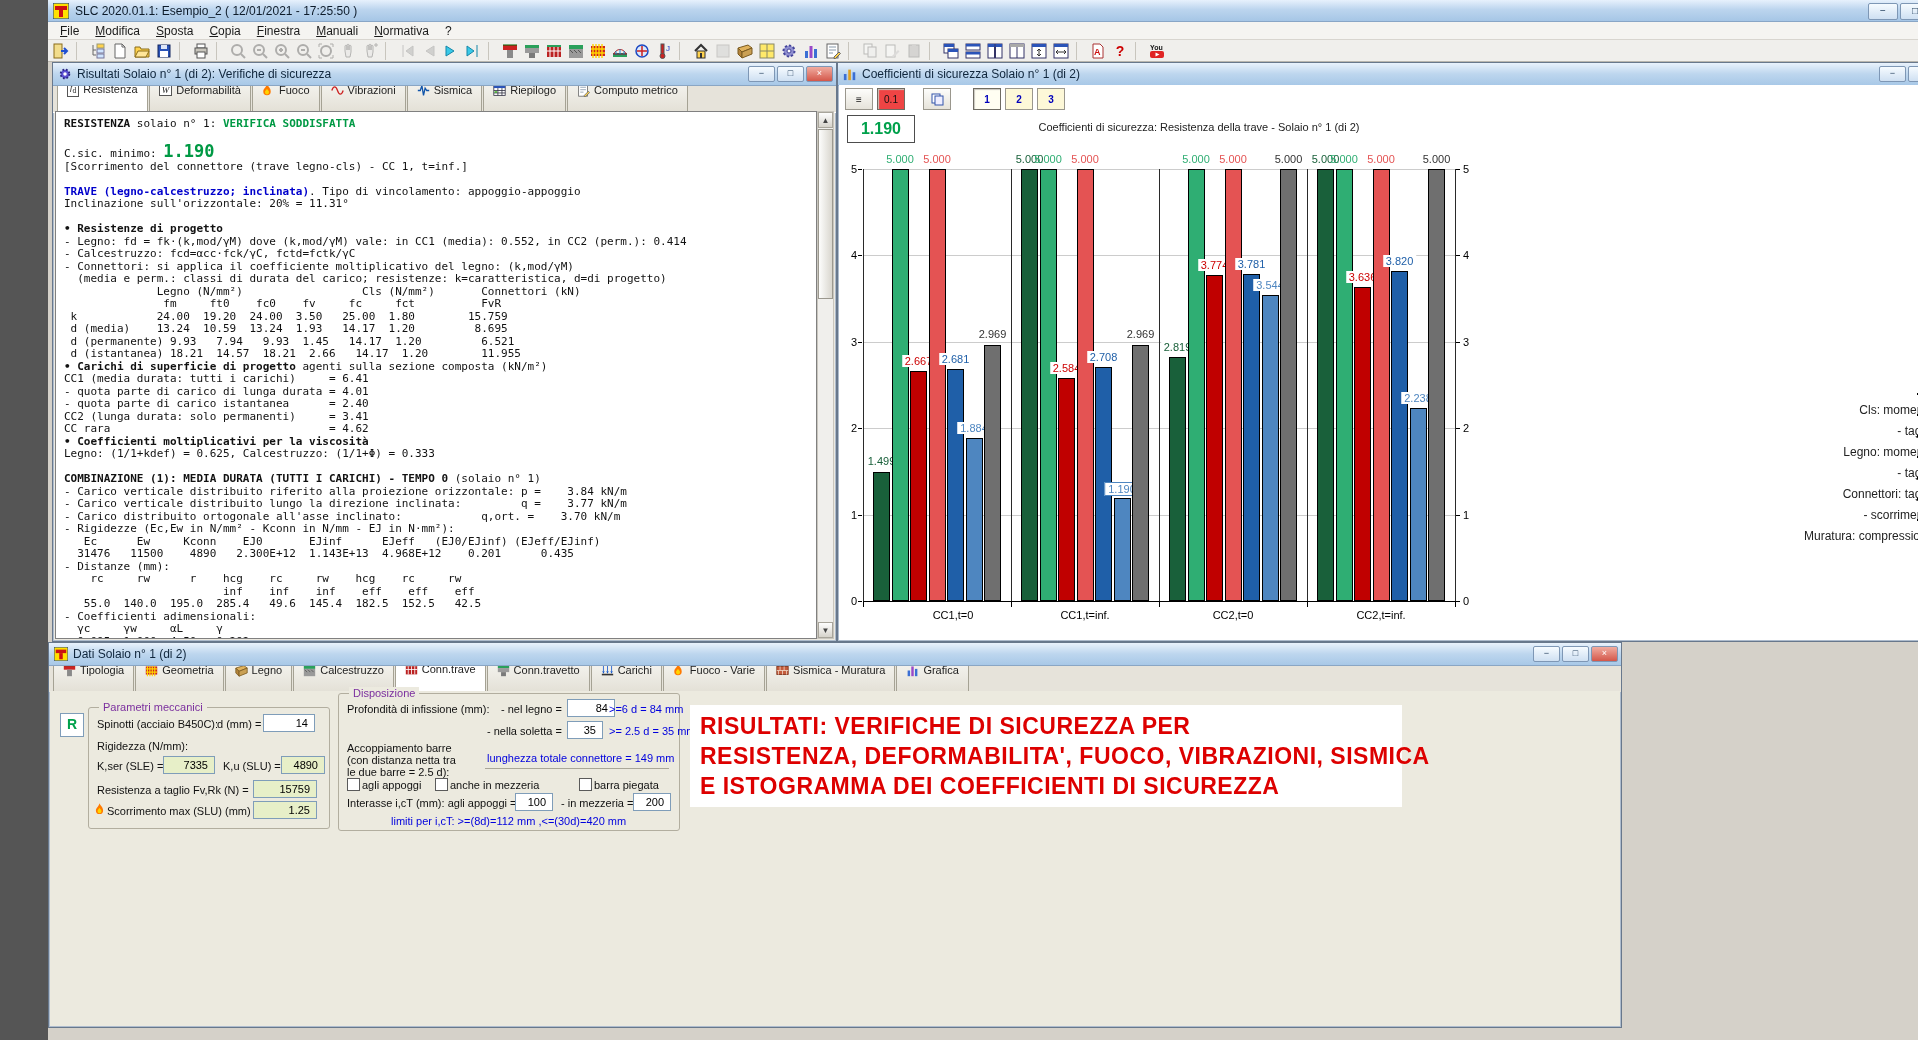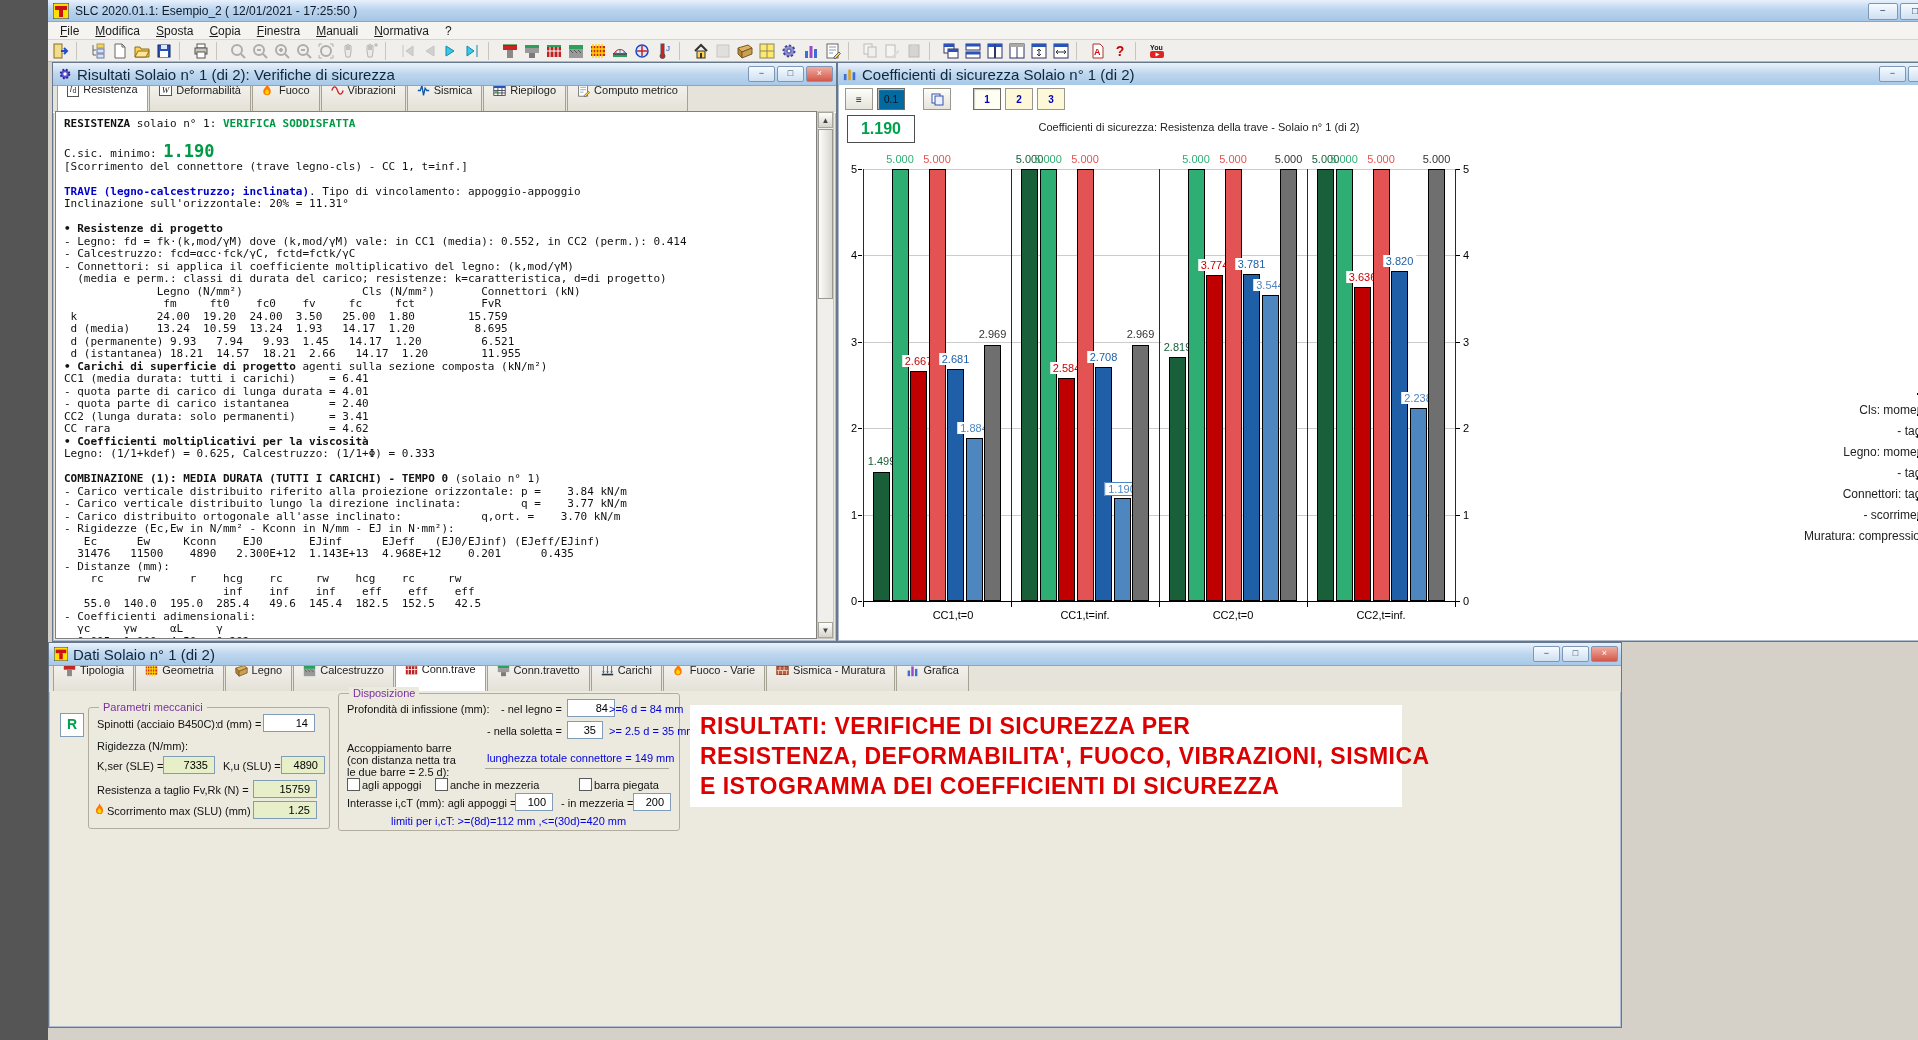--- a/index.html
+++ b/index.html
@@ -23,21 +23,21 @@
   .tbtn{width:22px;height:20px;display:flex;align-items:center;justify-content:center;}
   .tbtn svg{width:16px;height:16px;}
   .tbtn.disabled{opacity:.38;filter:grayscale(100%);}
   .tsep{width:7px;height:18px;border-left:1px solid #c8c5bd;margin:0 3px 0 4px;}
   .tb-text{font-weight:bold;font-size:14px;color:#cc0000;}
   
   .mdi{position:absolute;left:0;top:62px;width:1918px;height:966px;background:#d5d1c9;}
   .child{position:absolute;background:#ece9e0;border:1px solid #68788c;box-shadow:0 0 0 1px #aebccd inset;}
   .ctitle{height:22px;background:linear-gradient(#e9f2fc,#bdd6ee 50%,#a8c8e7);border-bottom:1px solid #8aa6c4;
     display:flex;align-items:center;gap:5px;padding-left:5px;position:relative;}
-  .ctitle .ct{font-size:15px;color:#10263c;text-align:right;}
+  .ctitle .ct{font-size:12px;color:#10263c;text-align:right;}
   .cbtns{position:absolute;right:3px;top:3px;display:flex;gap:2px;}
   .cbtn{width:25px;height:14px;border:1px solid #7e97b5;border-radius:2px;
     background:linear-gradient(#f6fbff,#cfe0f2);font-size:9px;line-height:12px;text-align:center;color:#24405e;}
   .cbtn.close{background:linear-gradient(#f0aca0,#d4574a);color:#fff;}
   
   #win-results{left:4px;top:0;width:783px;height:578px;}
   .tabstrip{height:24px;background:#e6e3da;display:flex;align-items:flex-end;padding:2px 2px 0 4px;gap:1px;border-bottom:1px solid #fff;}
   .tab{height:20px;display:flex;align-items:center;gap:4px;padding:12px 9px;font-size:11px;
     background:linear-gradient(#fdfdfb,#e3e0d6);border:1px solid #a5a294;border-bottom:none;border-radius:3px 3px 0 0;color:#222;}
   .tab.active{background:#fff;height:22px;font-weight:normal;}
@@ -52,21 +52,21 @@
   .vscroll{position:absolute;top:48px;right:2px;bottom:2px;width:17px;background:#f0efec;border:1px solid #c9c6be;box-sizing:border-box;}
   .varrow{position:absolute;left:0;width:15px;height:16px;background:linear-gradient(#fefefe,#d6d3cb);
     border:1px solid #a8a59b;font-size:8px;text-align:center;line-height:15px;color:#444;box-sizing:border-box;}
   .vthumb{position:absolute;left:0;width:15px;background:linear-gradient(90deg,#fdfdfc,#d9d6ce);border:1px solid #9b988e;box-sizing:border-box;}
   
   #win-chart{left:789px;top:0;width:1129px;height:578px;}
   .chart-body{position:absolute;left:1px;right:1px;top:22px;bottom:1px;background:#fff;overflow:hidden;}
   .cb-tool{position:absolute;left:6px;top:3px;display:flex;gap:4px;align-items:center;}
   .cbt{height:20px;min-width:22px;border:1px solid #9a978d;background:linear-gradient(#fdfdfb,#e6e3da);
     display:flex;align-items:center;justify-content:center;font-size:10px;padding:0 2px;}
-  .cbt.pressed{background:#0369a1;border:1px solid #6f6c63;box-shadow:inset 1px 1px 1px #c9c6be;}
+  .cbt.pressed{background:#ef4444;border:1px solid #6f6c63;box-shadow:inset 1px 1px 1px #c9c6be;}
   .cbt.num{background:#fdf8d8;color:#0000bb;font-weight:bold;width:18px;}
   .cbt.num.pressed{background:#fffef2;}
   .minbox{position:absolute;left:8px;top:30px;width:66px;height:26px;border:1px solid #4d4d4d;
     color:#00a14b;font-weight:bold;font-size:16px;display:flex;align-items:center;justify-content:center;background:#fff;}
   .chart-title{position:absolute;left:80px;top:36px;width:560px;text-align:center;font-size:11px;color:#222;}
   .gridline{position:absolute;height:1px;background:#cccccc;}
   .gsep{position:absolute;width:1px;background:#2a2a2a;}
   .baseline{position:absolute;height:1px;background:#000;}
   .ytick{position:absolute;height:1px;width:4px;background:#000;}
   .xtick{position:absolute;width:1px;height:5px;background:#000;}

